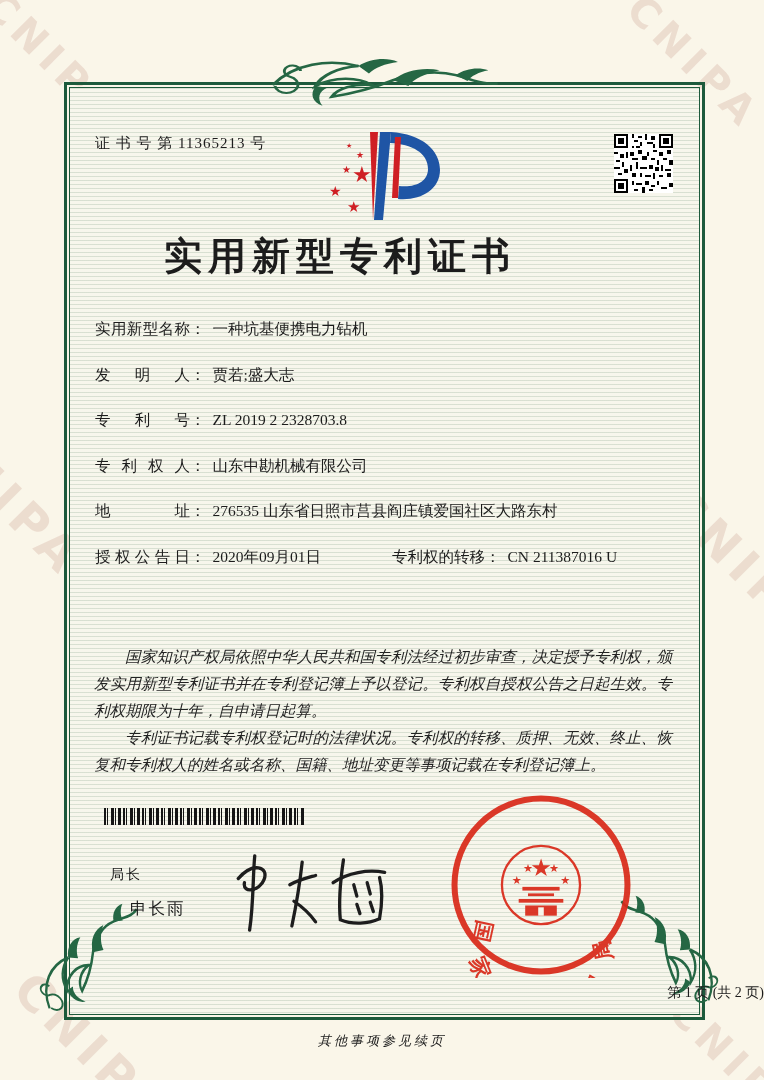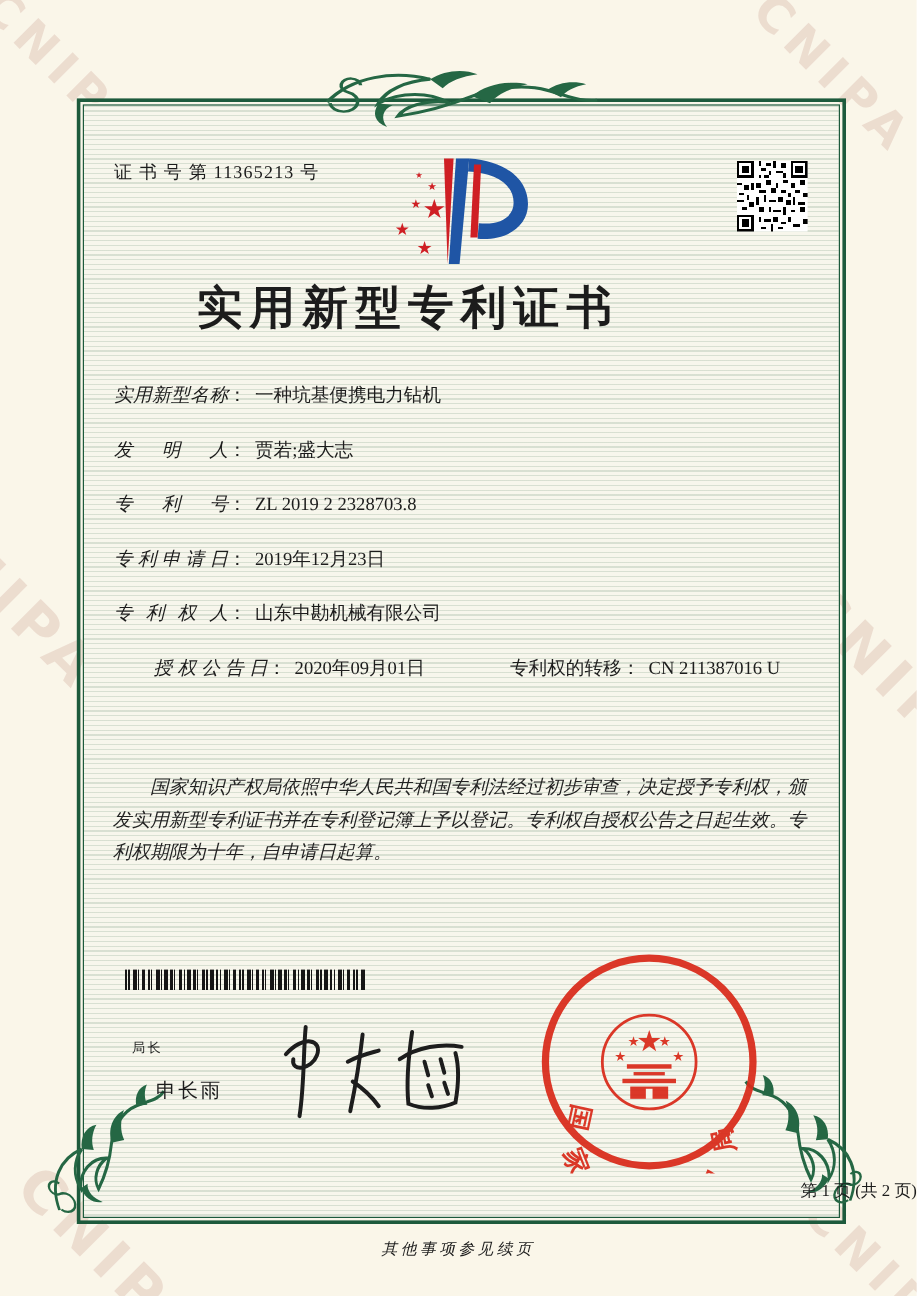--- a/index.html
+++ b/index.html
@@ -25,37 +25,37 @@
   .orn-br{left:600px;top:918px;width:136px;height:62px;transform:scaleX(-1) rotate(-48deg);}
   
   .cert-no{position:absolute;left:95px;top:134px;font-size:15px;letter-spacing:1px;text-align:center;}
   .logo{position:absolute;left:322px;top:124px;width:130px;height:102px;}
   .qr{position:absolute;left:614px;top:134px;width:59px;height:59px;}
   .title{position:absolute;left:0;top:231px;width:680px;text-align:center;
          font-size:38px;font-weight:bold;letter-spacing:6px;}
   
   .fields{position:absolute;left:95px;top:319px;width:560px;font-size:15.5px;}
   .field-row{height:45.5px;white-space:nowrap;}
-  .f-label{display:inline-block;width:95px;text-align:justify;text-align-last:justify;font-style:italic;}
+  .f-label{display:inline-block;width:95px;text-align:justify;text-align-last:justify;}
   .f-colon{margin-right:7px;}
-  .f-pair1{display:inline-block;width:297px;margin-left:33px;}
+  .f-pair1{display:inline-block;width:297px;}
   
   .paras{position:absolute;left:94px;top:643px;width:578px;font-size:15.5px;
          font-style:italic;line-height:27px;text-align:justify;color:#232323;}
   .paras p{margin:0;text-indent:2em;}
   
   .barcode{position:absolute;left:104px;top:808px;width:201px;height:17px;
     background:repeating-linear-gradient(90deg,
       #151515 0 2px, transparent 2px 3px,
       #151515 3px 4px, transparent 4px 7px,
       #151515 7px 10px, transparent 10px 11px,
       #151515 11px 12px, transparent 12px 14px,
       #151515 14px 17px, transparent 17px 19px);}
   
-  .director-title{position:absolute;left:110px;top:866px;font-size:11px;letter-spacing:2px;}
+  .director-title{position:absolute;left:110px;top:866px;font-size:14px;letter-spacing:2px;}
   .director-name{position:absolute;left:110px;top:898px;font-size:16.5px;letter-spacing:2px;margin-left:20px;}
   .signature{position:absolute;left:230px;top:848px;width:165px;height:90px;}
   
   .seal{position:absolute;left:448px;top:792px;width:186px;height:186px;opacity:.93;}
   .seal-date{position:absolute;left:448px;top:925px;width:186px;text-align:center;
              font-size:15px;color:#111;}
   
   .page-info{position:absolute;left:0;top:984px;width:764px;text-align:right;font-size:14px;}
   .note{position:absolute;left:0;top:1032px;width:764px;text-align:center;
         font-size:13px;font-style:italic;letter-spacing:3px;}
@@ -137,32 +137,33 @@
     <div class="field-row">
       <span class="f-label">实用新型名称</span><span class="f-colon">：</span><span class="f-value">一种坑基便携电力钻机</span>
     </div>
     <div class="field-row">
       <span class="f-label">发明人</span><span class="f-colon">：</span><span class="f-value">贾若;盛大志</span>
     </div>
     <div class="field-row">
       <span class="f-label">专利号</span><span class="f-colon">：</span><span class="f-value">ZL 2019 2 2328703.8</span>
     </div>
     <div class="field-row">
-      <span class="f-label">专利申请日</span><span class="f-colon">：</span><span class="f-value">2019年12月23日</span>
-    </div>
-    <div class="field-row">
       <span class="f-label">专利权人</span><span class="f-colon">：</span><span class="f-value">山东中勘机械有限公司</span>
+    </div>
+    <div class="field-row">
+      <span class="f-label">地址</span><span class="f-colon">：</span><span class="f-value">276535 山东省日照市莒县阎庄镇爱国社区大路东村</span>
     </div>
     <div class="field-row">
       <span class="f-pair1"><span class="f-label">授权公告日</span><span class="f-colon">：</span><span class="f-value">2020年09月01日</span></span><span class="f-label2">专利权的转移</span><span class="f-colon">：</span><span class="f-value">CN 211387016 U</span>
     </div>
   </div>
 
   <div class="paras">
     <p>国家知识产权局依照中华人民共和国专利法经过初步审查，决定授予专利权，颁发实用新型专利证书并在专利登记簿上予以登记。专利权自授权公告之日起生效。专利权期限为十年，自申请日起算。</p>
+    <p>专利证书记载专利权登记时的法律状况。专利权的转移、质押、无效、终止、恢复和专利权人的姓名或名称、国籍、地址变更等事项记载在专利登记簿上。</p>
   </div>
 
   <div class="barcode"></div>
 
   <div class="director-title">局长</div>
   <div class="director-name">申长雨</div>
   <svg class="signature" viewBox="0 0 160 84" fill="none" stroke="#1d1d1d" stroke-width="3.2" stroke-linecap="round">
     <path d="M24 6 C22 26 23 52 19 78"></path>
     <path d="M8 28 C22 12 38 16 33 29 C29 40 12 43 14 32"></path>
     <path d="M70 12 C68 30 65 50 60 74"></path>

